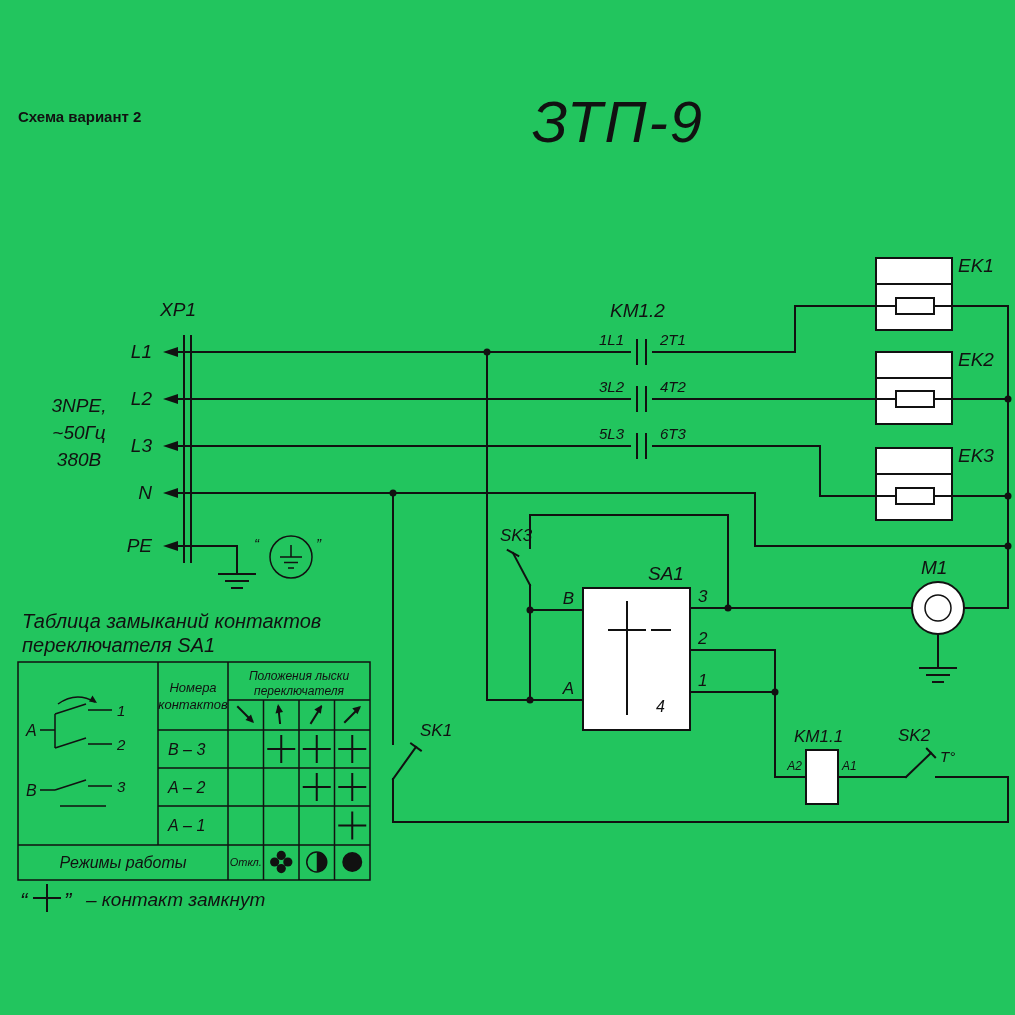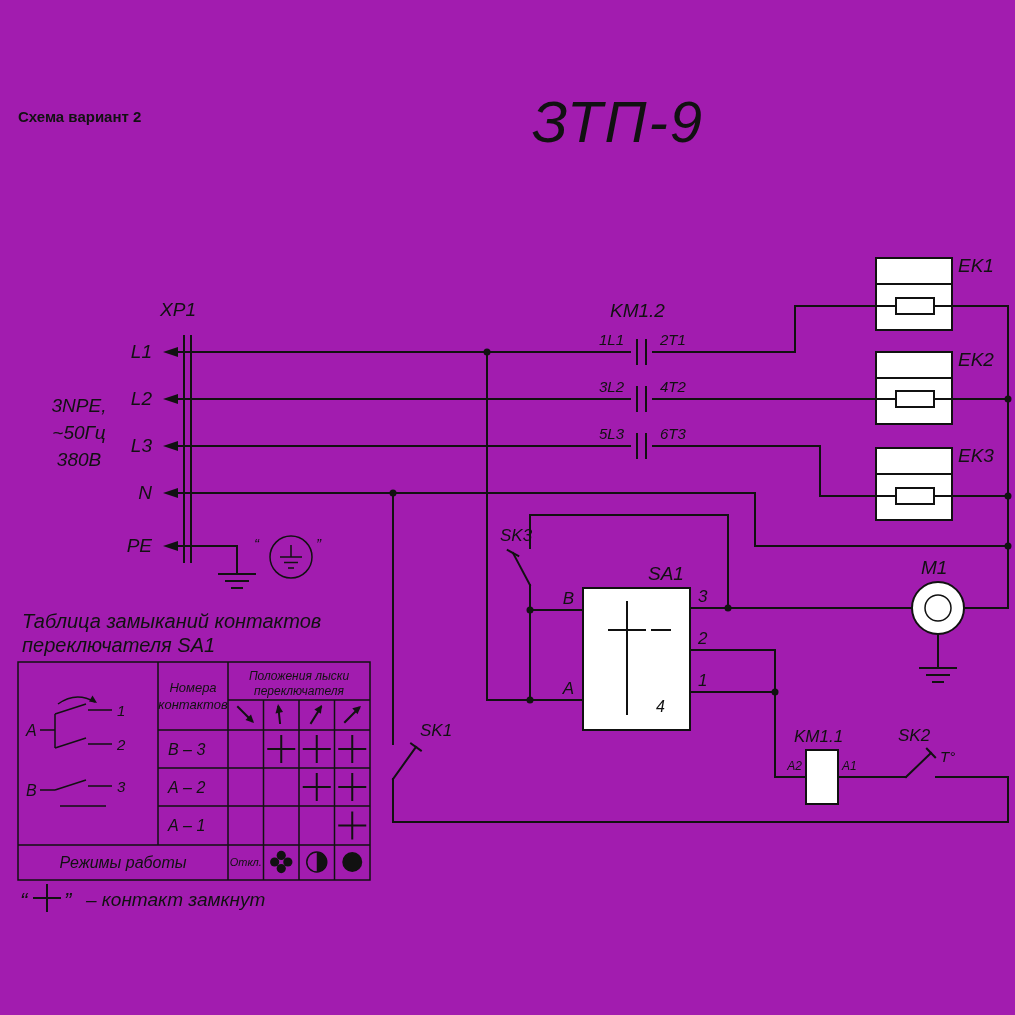--- a/index.html
+++ b/index.html
@@ -1,16 +1,16 @@
 <!DOCTYPE html>
 <html><head>
 <meta charset="utf-8">
 <style>
   html,body{margin:0;padding:0;background:#fff;}
-  .page{width:1015px;height:1015px;background:#a21caf;position:relative;overflow:hidden;}
+  .page{width:1015px;height:1015px;background:#22c55e;position:relative;overflow:hidden;}
   svg{display:block;}
   text{fill:#111;}
   .t-it{font-family:"Liberation Sans",sans-serif;font-style:italic;}
   .t-b{font-family:"Liberation Sans",sans-serif;font-weight:bold;font-style:normal;}
   .wire{stroke:#111;stroke-width:2;fill:none;stroke-linecap:square;}
   .thin{stroke:#111;stroke-width:1.5;fill:none;}
   .sym{stroke:#111;stroke-width:2;fill:#fff;}
   .dot{fill:#111;stroke:none;}
   .blk{fill:#111;stroke:none;}
 </style>

